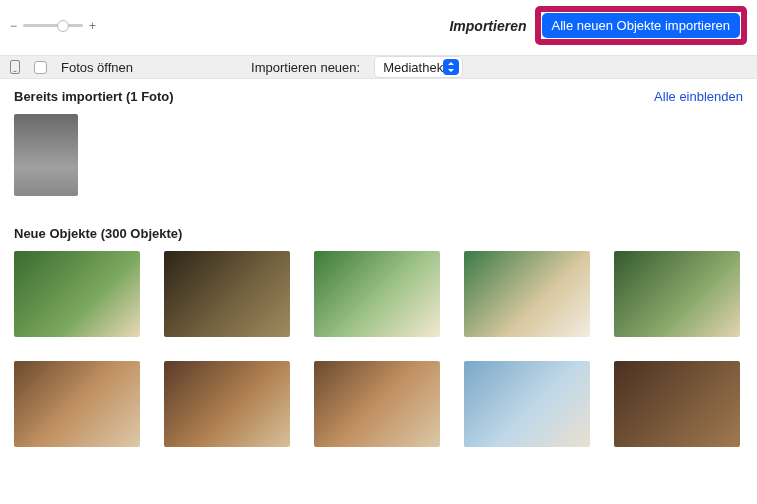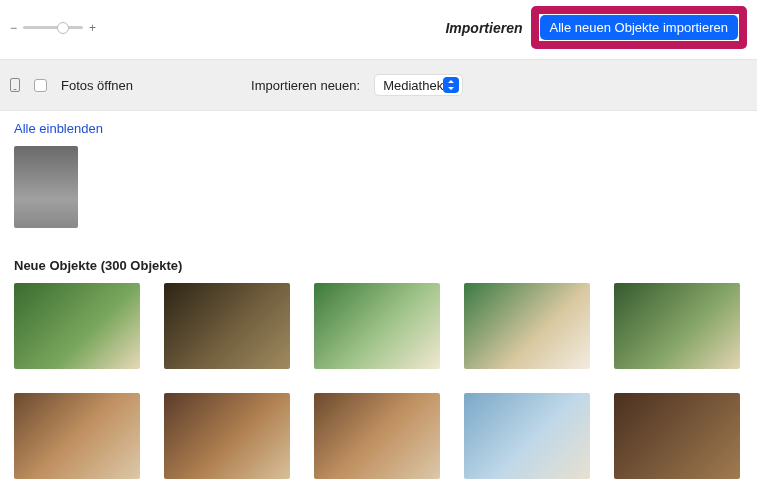--- a/index.html
+++ b/index.html
@@ -56,30 +56,30 @@
   }
   .btn-disabled {
     background: #f0f0f0;
     color: #b0b0b0;
   }
   .btn-primary {
     background: #0a66ff;
     color: #fff;
   }
   .btn-primary-wrap {
-    border: 8px solid #be185d;
+    border: 6px solid #be185d;
     border-radius: 5px;
     padding: 1px;
     text-decoration: underline;
   }
   .options-bar {
     background: #efefef;
     display: flex;
     align-items: center;
-    padding: 14px 10px;
+    padding: 0 10px;
     gap: 14px;
     border-top: 1px solid #e5e5e5;
     border-bottom: 1px solid #e5e5e5;
     font-size: 13px;
   }
   .device-icon {
     width: 10px; height: 14px;
     border: 1.3px solid #888;
     border-radius: 2px;
     position: relative;
@@ -191,20 +191,21 @@
       <svg width="8" height="10" viewBox="0 0 8 10">
           <path d="M4 0L7 3H1zM4 10L1 7h6z"></path>
         </svg>
     </span>
   </div>
   <div class="spacer"></div>
 </div>
 
 <div class="section">
   <div class="section-head">
+    <span>Bereits importiert (1 Foto)</span>
     <span class="link">Alle einblenden</span>
   </div>
   <div class="grid">
     <div class="thumb thumb-small">
         <div class="ph dog"></div>
       </div>
   </div>
 </div>
 
 <div class="section">

